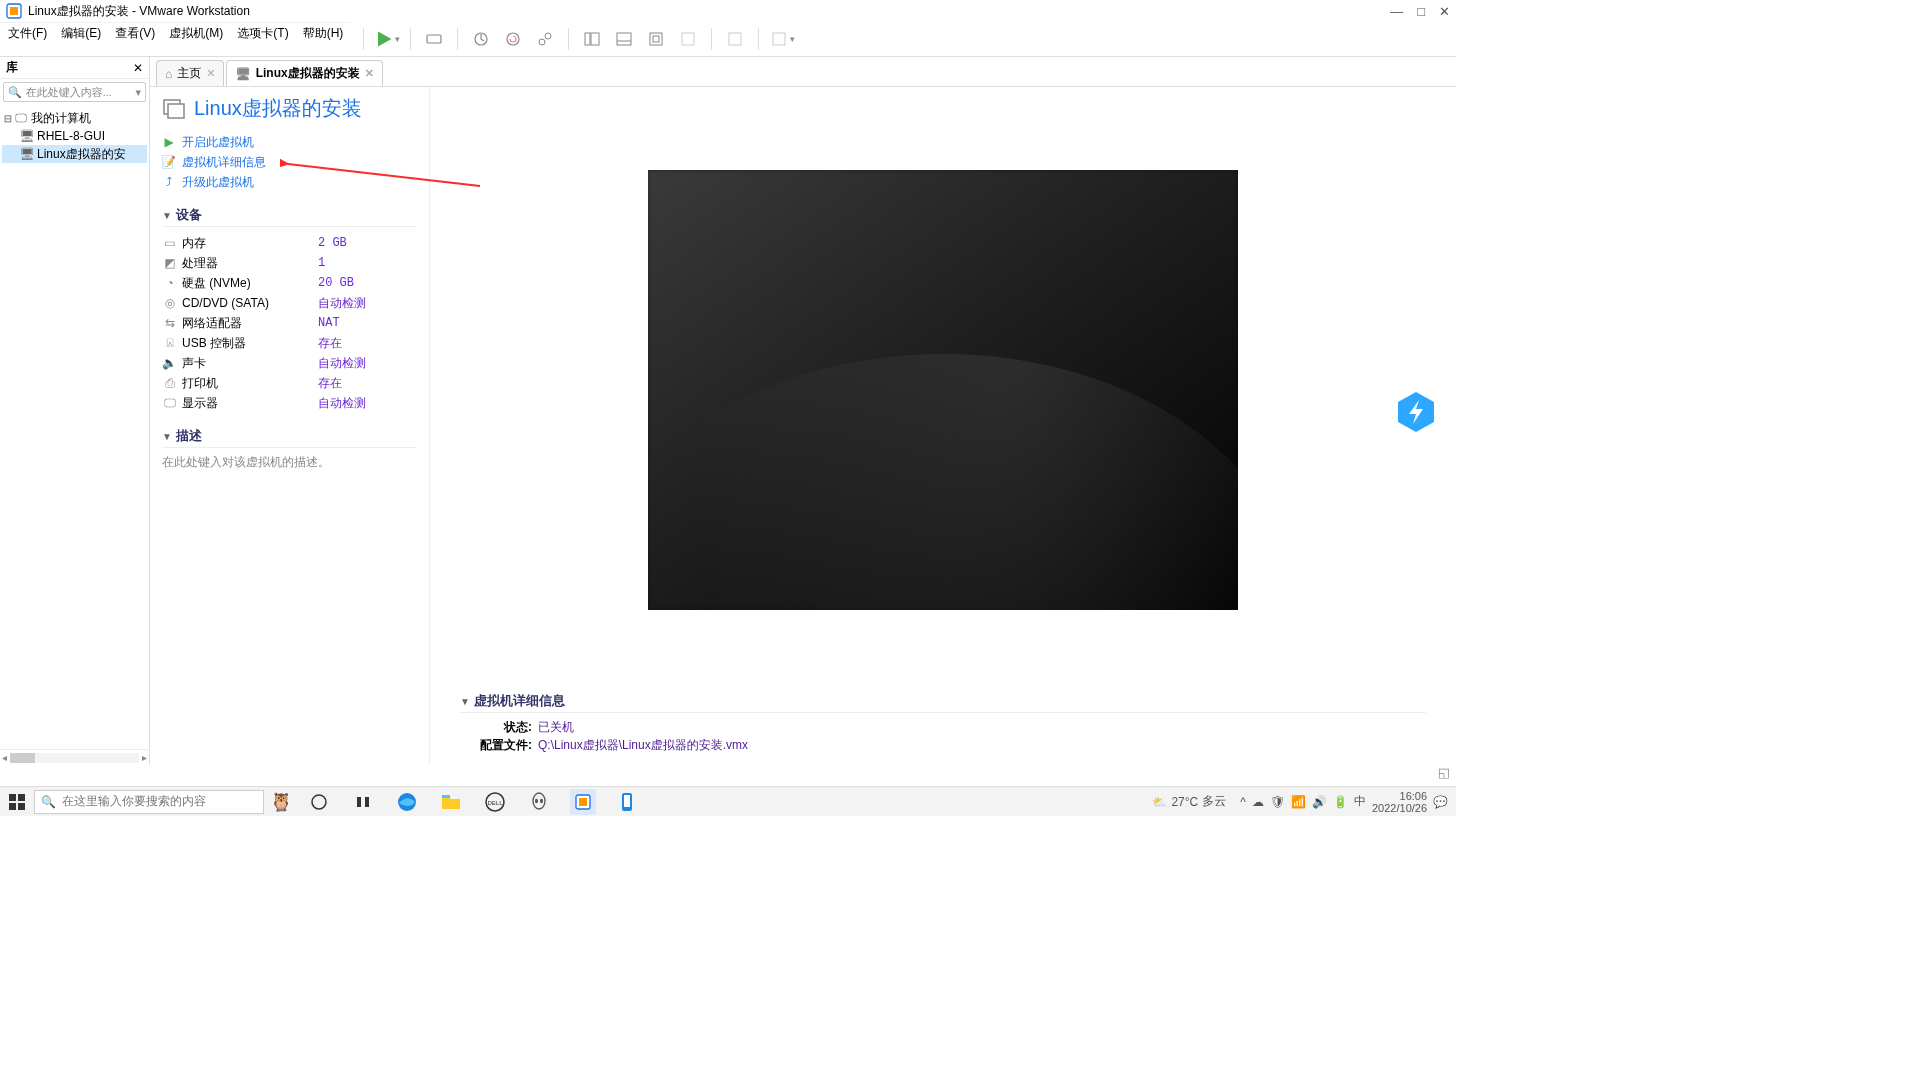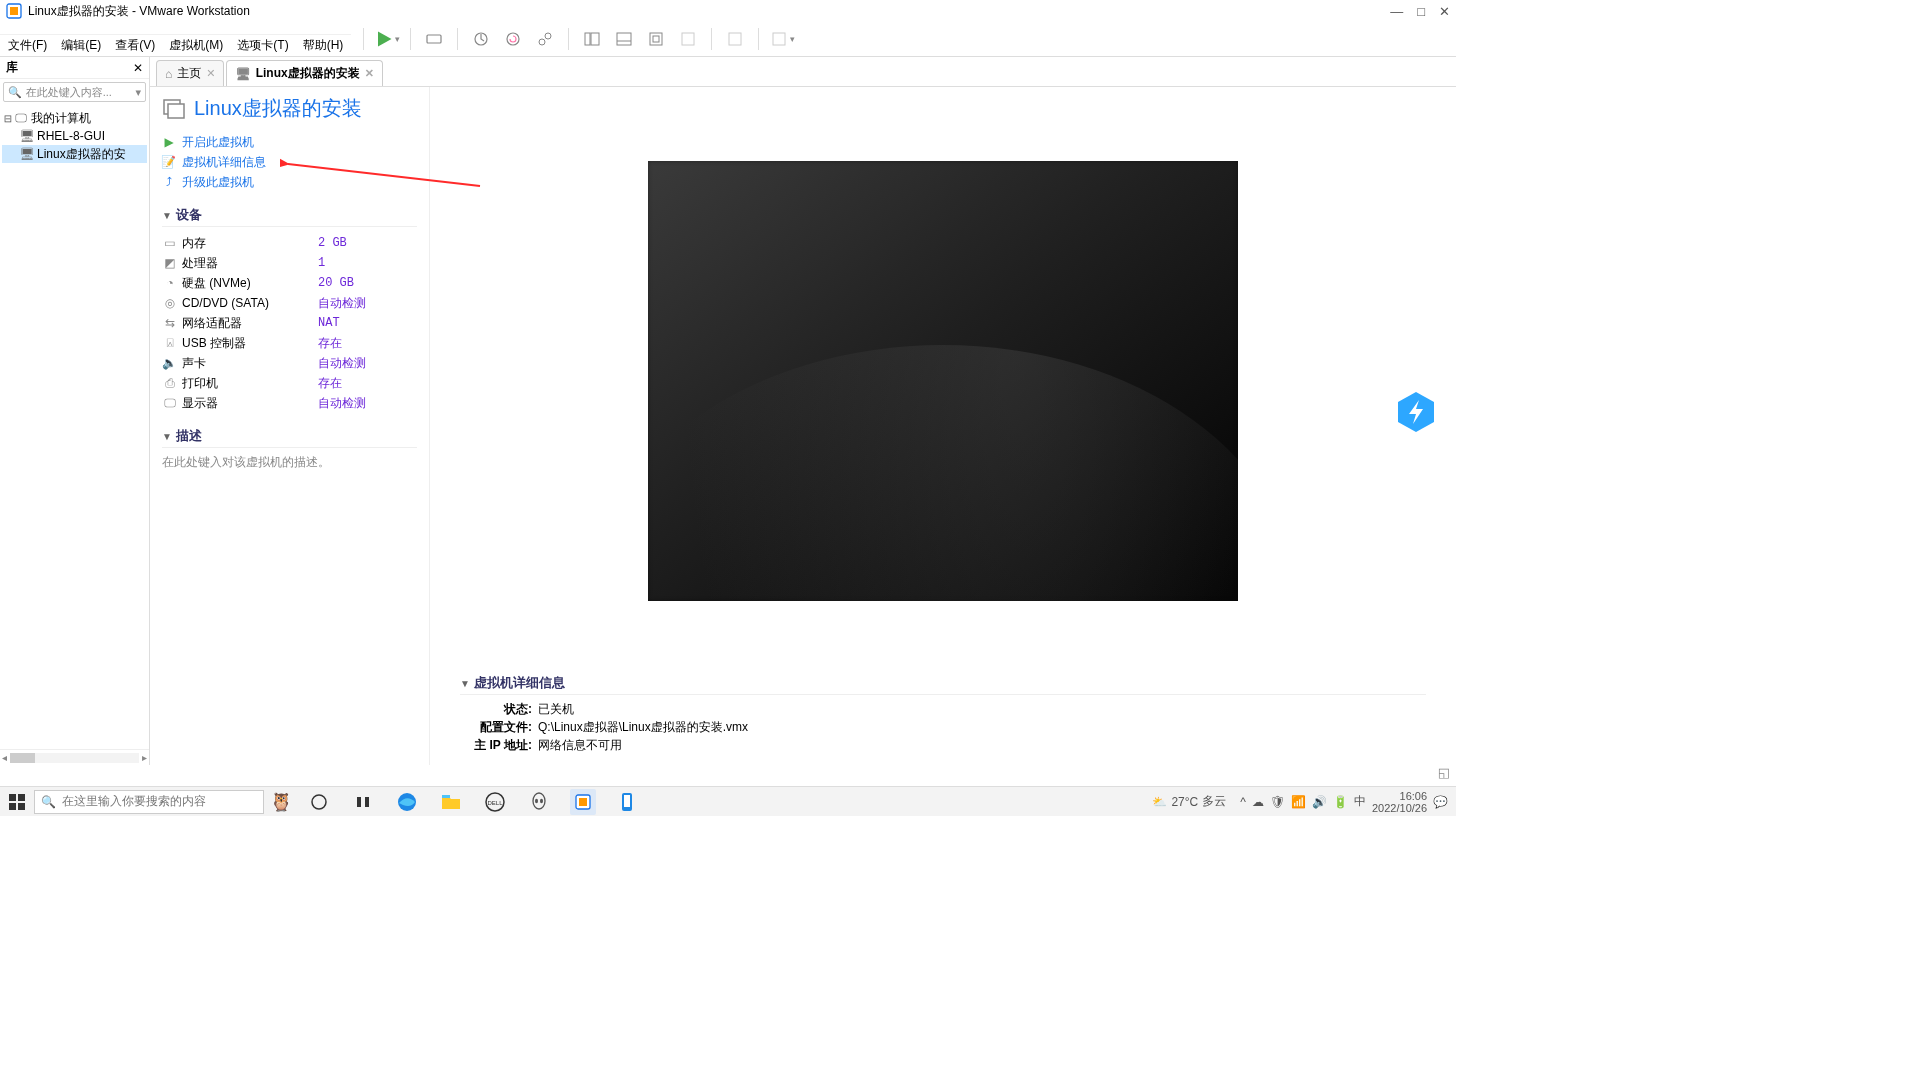--- a/index.html
+++ b/index.html
@@ -75,21 +75,21 @@
 
 .right-area { flex: 1; display: flex; flex-direction: column; padding: 10px 30px; position:relative;}
 .preview-wrap{flex:1;display:flex;align-items:center;justify-content:center;}
 .vm-preview { width: 590px; height: 440px; background: linear-gradient(145deg, #3a3a3a 0%, #1f1f1f 45%, #000 100%); box-shadow:0 0 4px rgba(0,0,0,.4) inset; position:relative; overflow:hidden;}
 .vm-preview::after{content:"";position:absolute;left:-10%;right:-10%;top:42%;height:200%;background:radial-gradient(ellipse at 60% 0%, rgba(80,80,80,.35), transparent 55%);border-top-left-radius:60% 35%;border-top-right-radius:60% 35%;}
 
 .vm-details-block{font-size:12px;margin-top:10px;}
 .vm-details-block .section-head{color:#333366;}
 .kv-row{display:flex;height:18px;}
 .kv-row .k{width:72px;text-align:right;font-weight:bold;margin-right:6px;}
-.kv-row .v{color:#000000;}
+.kv-row .v{color:#4c1d95;}
 
 
 .anno-arrow{position:absolute;left:280px;top:156px;pointer-events:none;}
 
 
 .float-badge{position:absolute;right:18px;top:390px;width:44px;height:44px;}
 .status-right-icon{position:absolute;right:6px;bottom:36px;color:#888;font-size:13px;}
 
 
 .taskbar { position: absolute; left: 0; right: 0; bottom: 0; height: 30px; background: #f3f3f3; border-top: 1px solid #ddd; display: flex; align-items: center; font-size: 12px; }
@@ -115,21 +115,21 @@
       </svg>
   </span>
   <span class="title-text">Linux虚拟器的安装 - VMware Workstation</span>
   <div class="win-controls">
     <span>—</span>
     <span>□</span>
     <span>✕</span>
   </div>
 </div>
 
-<div style="display:flex;align-items:flex-end;">
+<div style="display:flex;align-items:flex-start;">
 <div class="menubar">
   <span class="menu-item">文件(F)</span>
   <span class="menu-item">编辑(E)</span>
   <span class="menu-item">查看(V)</span>
   <span class="menu-item">虚拟机(M)</span>
   <span class="menu-item">选项卡(T)</span>
   <span class="menu-item">帮助(H)</span>
 </div>
 <div class="toolbar" style="border-bottom:none;flex:1;">
   <div class="sep"></div>
@@ -352,24 +352,20 @@
             <span class="arrow">▼</span>
             <span>虚拟机详细信息</span>
           </div>
           <div class="kv-row">
               <span class="k">状态:</span>
               <span class="v">已关机</span>
             </div>
           <div class="kv-row">
               <span class="k">配置文件:</span>
               <span class="v">Q:\Linux虚拟器\Linux虚拟器的安装.vmx</span>
-            </div>
-          <div class="kv-row">
-              <span class="k">主 IP 地址:</span>
-              <span class="v">网络信息不可用</span>
             </div>
         </div>
       </div>
     </div>
   </div>
 </div>
 
 <svg class="anno-arrow" width="210" height="40">
   <defs>
       <marker id="ah" markerWidth="10" markerHeight="8" refX="1" refY="4" orient="auto">

